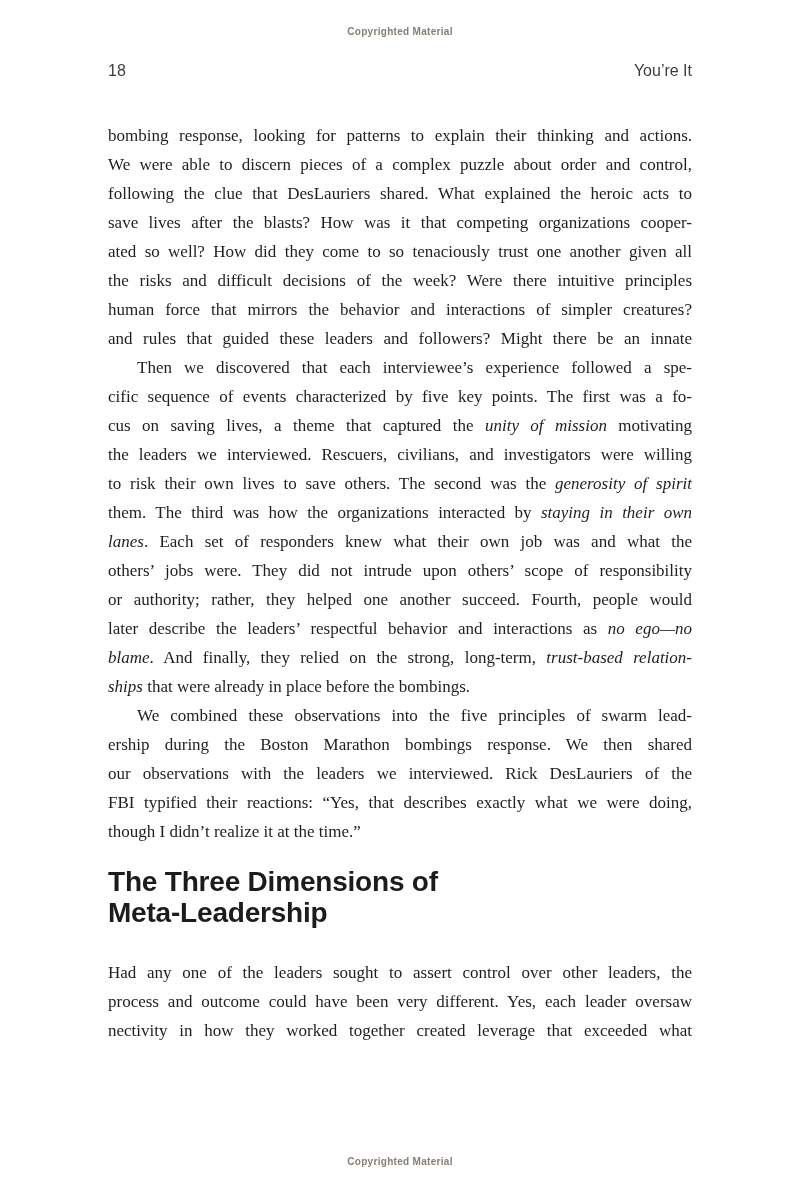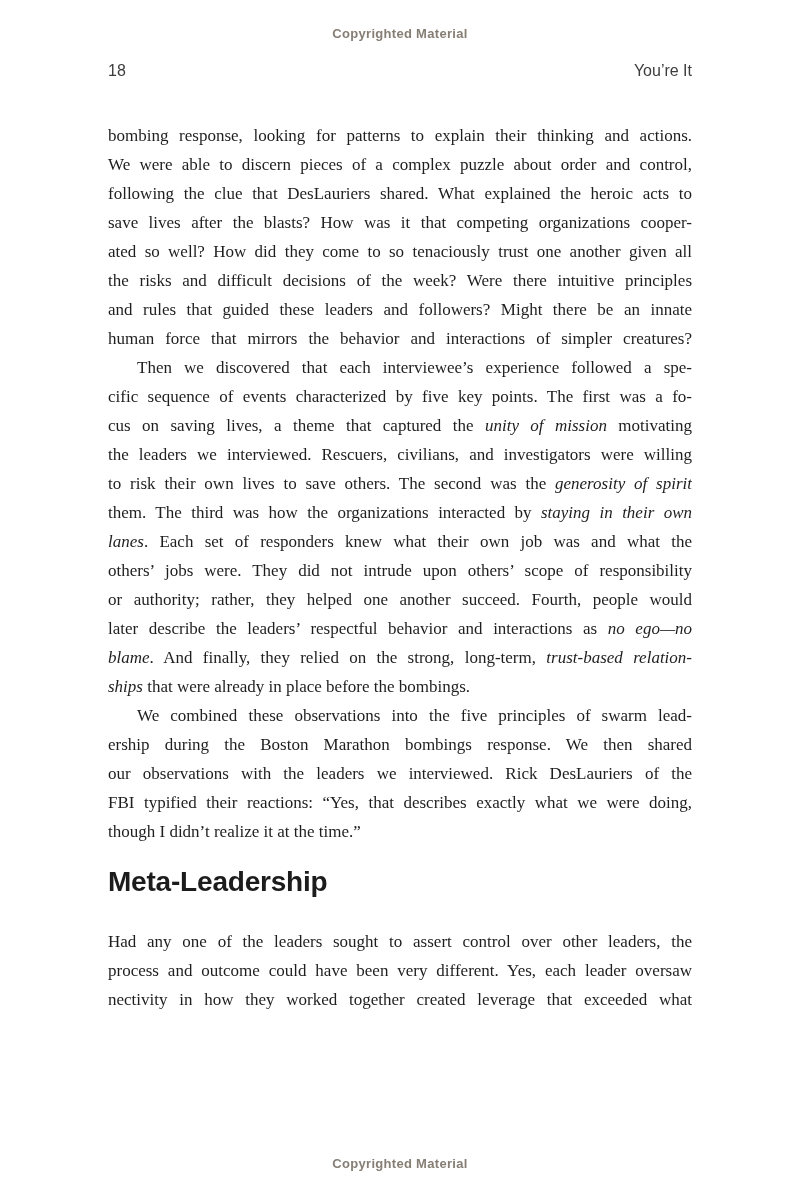--- a/index.html
+++ b/index.html
@@ -12,21 +12,21 @@
     overflow: hidden;
     font-family: "Liberation Serif", "DejaVu Serif", serif;
   }
   .copyright-notice {
     position: absolute;
     left: 0;
     width: 800px;
     text-align: center;
     font-family: "Liberation Sans", "DejaVu Sans", sans-serif;
     font-weight: 700;
-    font-size: 13px;
+    font-size: 10px;
     letter-spacing: 0.3px;
     color: #867e74;
   }
   .copyright-top { top: 26px; }
   .copyright-bottom { top: 1156px; }
   .running-header {
     position: absolute;
     top: 62px;
     left: 108px;
     width: 584px;
@@ -85,22 +85,22 @@
   </div>
 
   <div class="page-body">
       <div class="para">
         <div class="tline just"><span>bombing response, looking for patterns to explain their thinking and actions.</span></div>
         <div class="tline just"><span>We were able to discern pieces of a complex puzzle about order and control,</span></div>
         <div class="tline just"><span>following the clue that DesLauriers shared. What explained the heroic acts to</span></div>
         <div class="tline just"><span>save lives after the blasts? How was it that competing organizations cooper-</span></div>
         <div class="tline just"><span>ated so well? How did they come to so tenaciously trust one another given all</span></div>
         <div class="tline just"><span>the risks and difficult decisions of the week? Were there intuitive principles</span></div>
+        <div class="tline just"><span>human force that mirrors the behavior and interactions of simpler creatures?</span></div>
         <div class="tline just"><span>and rules that guided these leaders and followers? Might there be an innate</span></div>
-        <div class="tline just"><span>human force that mirrors the behavior and interactions of simpler creatures?</span></div>
       </div>
       <div class="para">
         <div class="tline just ind"><span>Then we discovered that each interviewee’s experience followed a spe-</span></div>
         <div class="tline just"><span>cific sequence of events characterized by five key points. The first was a fo-</span></div>
         <div class="tline just"><span>cus on saving lives, a theme that captured the </span><span class="it">unity of mission</span><span> motivating</span></div>
         <div class="tline just"><span>the leaders we interviewed. Rescuers, civilians, and investigators were willing</span></div>
         <div class="tline just"><span>to risk their own lives to save others. The second was the </span><span class="it">generosity of spirit</span></div>
         <div class="tline just"><span>them. The third was how the organizations interacted by </span><span class="it">staying in their own</span></div>
         <div class="tline just"><span class="it">lanes</span><span>. Each set of responders knew what their own job was and what the</span></div>
         <div class="tline just"><span>others’ jobs were. They did not intrude upon others’ scope of responsibility</span></div>
@@ -110,20 +110,21 @@
         <div class="tline"><span class="it">ships</span><span> that were already in place before the bombings.</span></div>
       </div>
       <div class="para">
         <div class="tline just ind"><span>We combined these observations into the five principles of swarm lead-</span></div>
         <div class="tline just"><span>ership during the Boston Marathon bombings response. We then shared</span></div>
         <div class="tline just"><span>our observations with the leaders we interviewed. Rick DesLauriers of the</span></div>
         <div class="tline just"><span>FBI typified their reactions: “Yes, that describes exactly what we were doing,</span></div>
         <div class="tline"><span>though I didn’t realize it at the time.”</span></div>
       </div>
       <h2 class="section-heading">
+        <div>The Three Dimensions of</div>
         <div>Meta-Leadership</div>
       </h2>
       <div class="para">
         <div class="tline just"><span>Had any one of the leaders sought to assert control over other leaders, the</span></div>
         <div class="tline just"><span>process and outcome could have been very different. Yes, each leader oversaw</span></div>
         <div class="tline just"><span>nectivity in how they worked together created leverage that exceeded what</span></div>
       </div>
     </div>
 
   <div class="copyright-notice copyright-bottom">Copyrighted Material</div>

